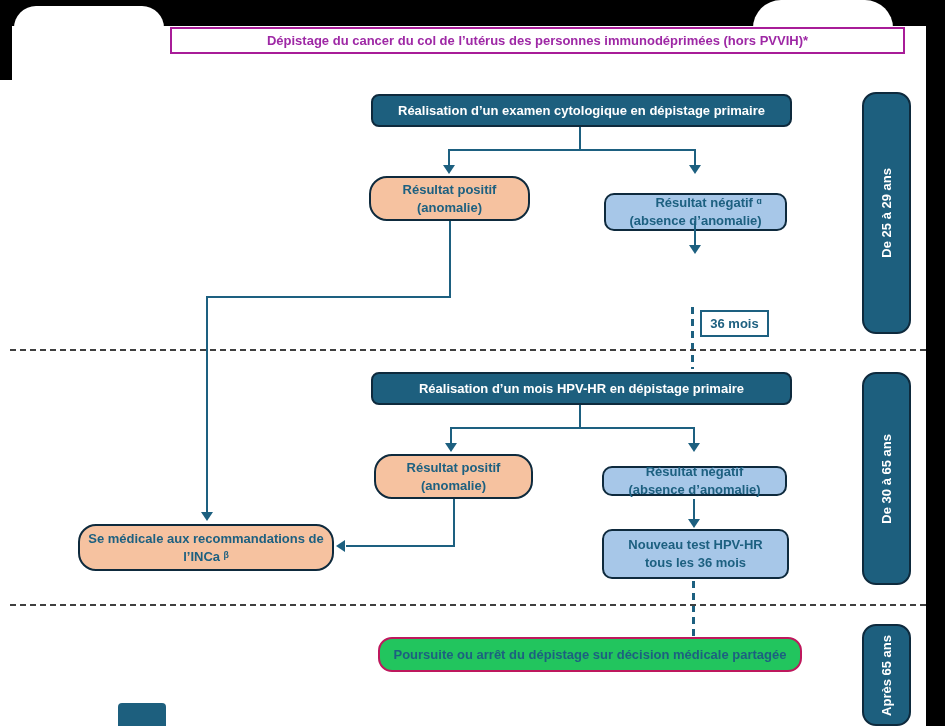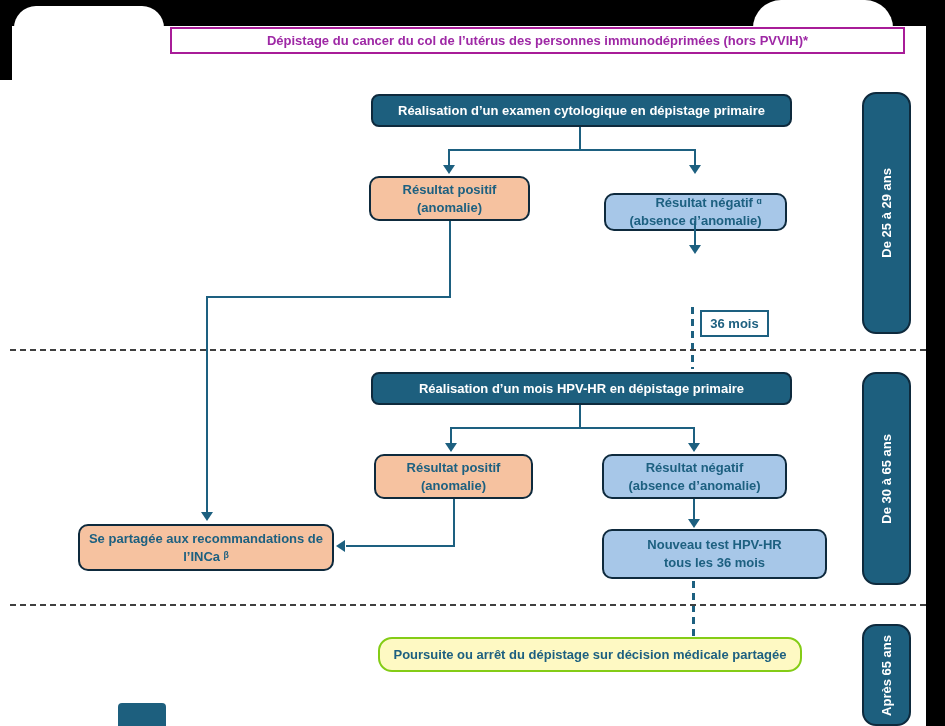--- a/index.html
+++ b/index.html
@@ -14,24 +14,24 @@
   .art-strip{position:absolute;background:#1d5f7e;border-radius:4px 4px 0 0;}
   
   .box{
     position:absolute;display:flex;align-items:center;justify-content:center;
     text-align:center;box-sizing:border-box;
     font-size:13px;font-weight:600;line-height:1.35;
     white-space:pre-line;
   }
   .title-box{border:2px solid #a81c98;color:#9e28a5;background:#ffffff;font-size:13px;}
   .hdr{background:#1d5f7e;border:2px solid #0e2a3d;border-radius:8px;color:#ffffff;}
-  .salmon{background:#f6c2a0;border:2px solid #0e2a3d;border-radius:10px;color:#1d6080;}
+  .salmon{background:#f6c2a0;border:2px solid #0e2a3d;border-radius:18px;color:#1d6080;}
   .blue{background:#a7c7e8;border:2px solid #0e2a3d;border-radius:10px;color:#1d6080;}
   .whitebox{background:#ffffff;border:2px solid #1d6080;color:#1d6080;}
-  .decision{background:#fef9c3;border:2px solid #84cc16;border-radius:14px;color:#1d6080;}
+  .decision{background:#22c55e;border:2px solid #be185d;border-radius:14px;color:#1d6080;}
   .pill{
     position:absolute;background:#1d5f7e;border:2px solid #0e2a3d;border-radius:14px;
     display:flex;align-items:center;justify-content:center;box-sizing:border-box;
   }
   .pill span{
     writing-mode:vertical-rl;transform:rotate(180deg);
     color:#ffffff;font-size:13px;font-weight:600;white-space:nowrap;
   }
   
   .ln{position:absolute;background:#1d6080;}
@@ -107,39 +107,39 @@
   <div class="ln" style="left:450px;top:427px;width:245px;height:2px;"></div>
   <div class="ln" style="left:450px;top:427px;width:2px;height:19px;"></div>
   <div class="arr-d" style="left:445px;top:443px;"></div>
   <div class="ln" style="left:693px;top:427px;width:2px;height:19px;"></div>
   <div class="arr-d" style="left:688px;top:443px;"></div>
 
   <div class="box salmon" style="left:374px;top:454px;width:159px;height:45px;">
     <span>Résultat positif
 (anomalie)</span>
   </div>
-  <div class="box blue" style="left:602px;top:454px;width:185px;height:45px;justify-content:center;">
+  <div class="box blue" style="left:602px;top:466px;width:185px;height:30px;justify-content:center;">
     <span>Résultat négatif
 (absence d’anomalie)</span>
   </div>
 
   <div class="ln" style="left:693px;top:499px;width:2px;height:24px;"></div>
   <div class="arr-d" style="left:688px;top:519px;"></div>
 
-  <div class="box blue" style="left:602px;top:529px;width:225px;height:50px;">
+  <div class="box blue" style="left:602px;top:529px;width:187px;height:50px;">
     <span>Nouveau test HPV-HR
 tous les 36 mois</span>
   </div>
 
   <div class="ln" style="left:453px;top:499px;width:2px;height:48px;"></div>
   <div class="ln" style="left:346px;top:545px;width:109px;height:2px;"></div>
   <div class="arr-l" style="left:336px;top:540px;"></div>
 
   <div class="box salmon" style="left:78px;top:524px;width:256px;height:47px;">
-    <span>Se partagée aux recommandations de
+    <span>Se médicale aux recommandations de
 l’INCa ᵝ</span>
   </div>
 
   <div class="dashv" style="left:692px;top:581px;height:55px;"></div>
 
   <div class="sep" style="left:10px;top:604px;width:916px;"></div>
 
   <div class="box decision" style="left:378px;top:637px;width:424px;height:35px;">
     <span>Poursuite ou arrêt du dépistage sur décision médicale partagée</span>
   </div>

